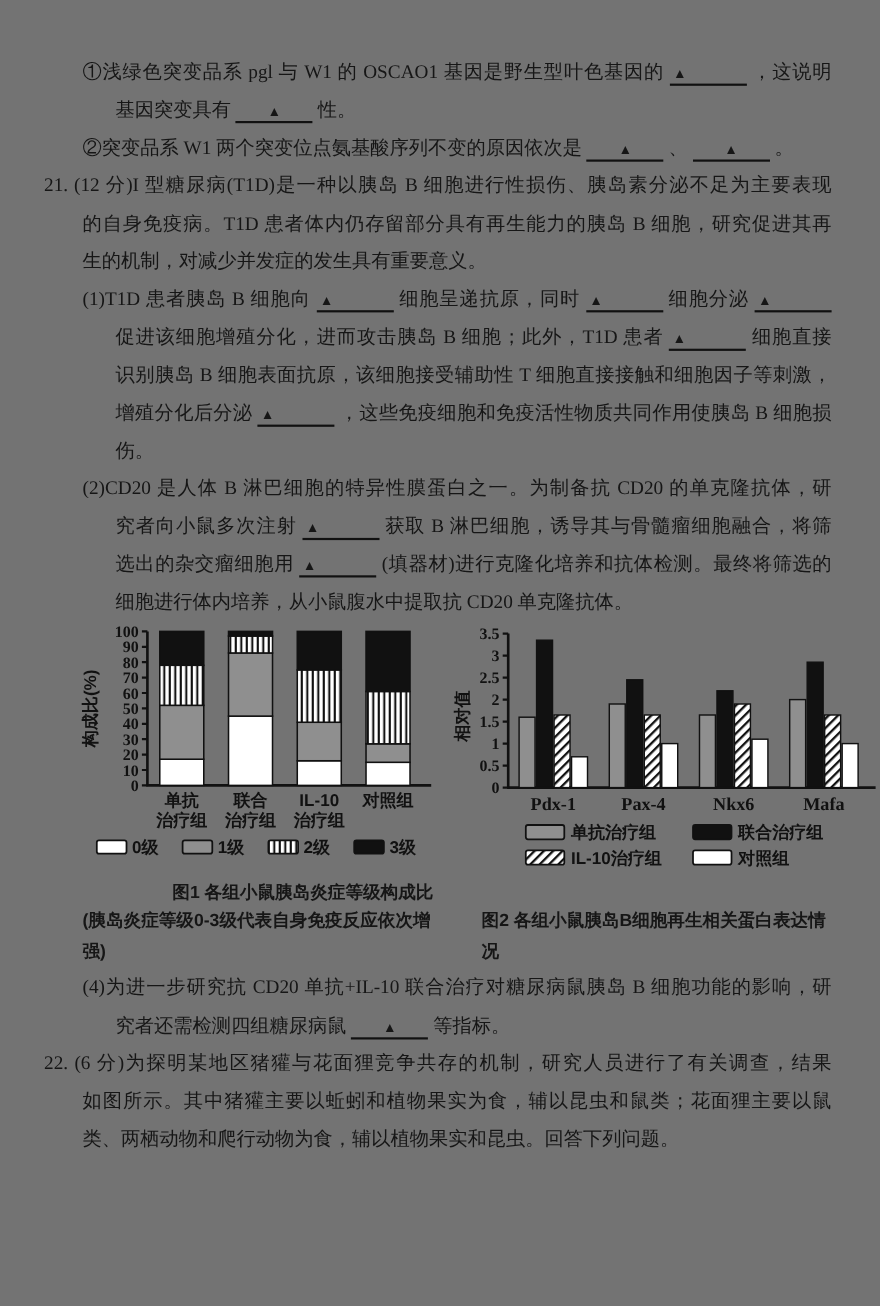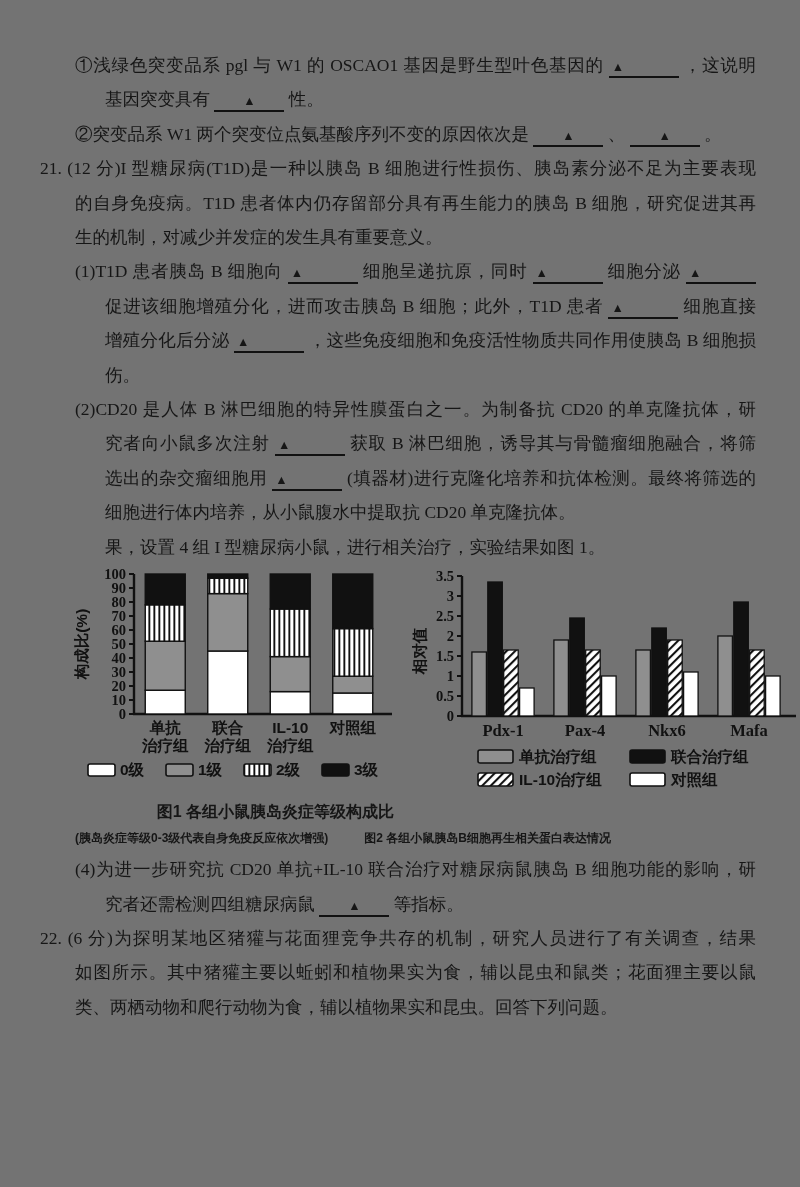--- a/index.html
+++ b/index.html
@@ -23,44 +23,44 @@
   .figs{display:flex; align-items:flex-start; gap:18px; margin:2px 0 0 32px;}
   figure{margin:0; padding:0;}
   .capline1{
     margin-left:32px; width:322px; text-align:right;
     font-family:"Liberation Sans","DejaVu Sans",sans-serif;
     font-weight:700; font-size:16px; line-height:25px;
   }
   .capline2{
     display:flex; margin-left:35px;
     font-family:"Liberation Sans","DejaVu Sans",sans-serif;
-    font-weight:700; font-size:12px; line-height:28px;
+    font-weight:700; font-size:16px; line-height:28px;
   }
   .capline2 .cap2{margin-left:36px;}
 </style>
 </head>
 <body>
 
 <div class="page">
   <div id="linesBefore">
       <div class="ln i1 jf">①浅绿色突变品系 pgl 与 W1 的 OSCAO1 基因是野生型叶色基因的 <span class="blank">▲</span> ，这说明</div>
       <div class="ln i2">基因突变具有 <span class="blank">▲</span> 性。</div>
       <div class="ln i1">②突变品系 W1 两个突变位点氨基酸序列不变的原因依次是 <span class="blank">▲</span> 、 <span class="blank">▲</span> 。</div>
       <div class="ln i0 jf">21. (12 分)I 型糖尿病(T1D)是一种以胰岛 B 细胞进行性损伤、胰岛素分泌不足为主要表现</div>
       <div class="ln i1 jf">的自身免疫病。T1D 患者体内仍存留部分具有再生能力的胰岛 B 细胞，研究促进其再</div>
       <div class="ln i1">生的机制，对减少并发症的发生具有重要意义。</div>
       <div class="ln i1 jf">(1)T1D 患者胰岛 B 细胞向 <span class="blank">▲</span> 细胞呈递抗原，同时 <span class="blank">▲</span> 细胞分泌 <span class="blank">▲</span></div>
       <div class="ln i2 jf">促进该细胞增殖分化，进而攻击胰岛 B 细胞；此外，T1D 患者 <span class="blank">▲</span> 细胞直接</div>
+      <div class="ln i2 jf">识别胰岛 B 细胞表面抗原，该细胞接受辅助性 T 细胞直接接触和细胞因子等刺激，</div>
       <div class="ln i2 jf">增殖分化后分泌 <span class="blank">▲</span> ，这些免疫细胞和免疫活性物质共同作用使胰岛 B 细胞损</div>
       <div class="ln i2">伤。</div>
       <div class="ln i1 jf">(2)CD20 是人体 B 淋巴细胞的特异性膜蛋白之一。为制备抗 CD20 的单克隆抗体，研</div>
       <div class="ln i2 jf">究者向小鼠多次注射 <span class="blank">▲</span> 获取 B 淋巴细胞，诱导其与骨髓瘤细胞融合，将筛</div>
       <div class="ln i2 jf">选出的杂交瘤细胞用 <span class="blank">▲</span> (填器材)进行克隆化培养和抗体检测。最终将筛选的</div>
       <div class="ln i2">细胞进行体内培养，从小鼠腹水中提取抗 CD20 单克隆抗体。</div>
-      <div class="ln i2">果，设置 4 组 I 型糖尿病小鼠，进行相关治疗，实验结果如图 1。</div>
     </div>
 
   <div class="figs">
     <figure id="fig1"><svg width="322" height="228" viewBox="0 0 322 228">
           <defs>
             <pattern id="f1-vs" width="5" height="4" patternUnits="userSpaceOnUse">
               <rect x="0" y="0" width="5" height="4" fill="#fff"></rect>
               <rect x="1.4" y="0" width="1.9" height="4" fill="#111"></rect>
             </pattern>
             <pattern id="f1-dh" width="6" height="6" patternUnits="userSpaceOnUse" patternTransform="rotate(45)">

